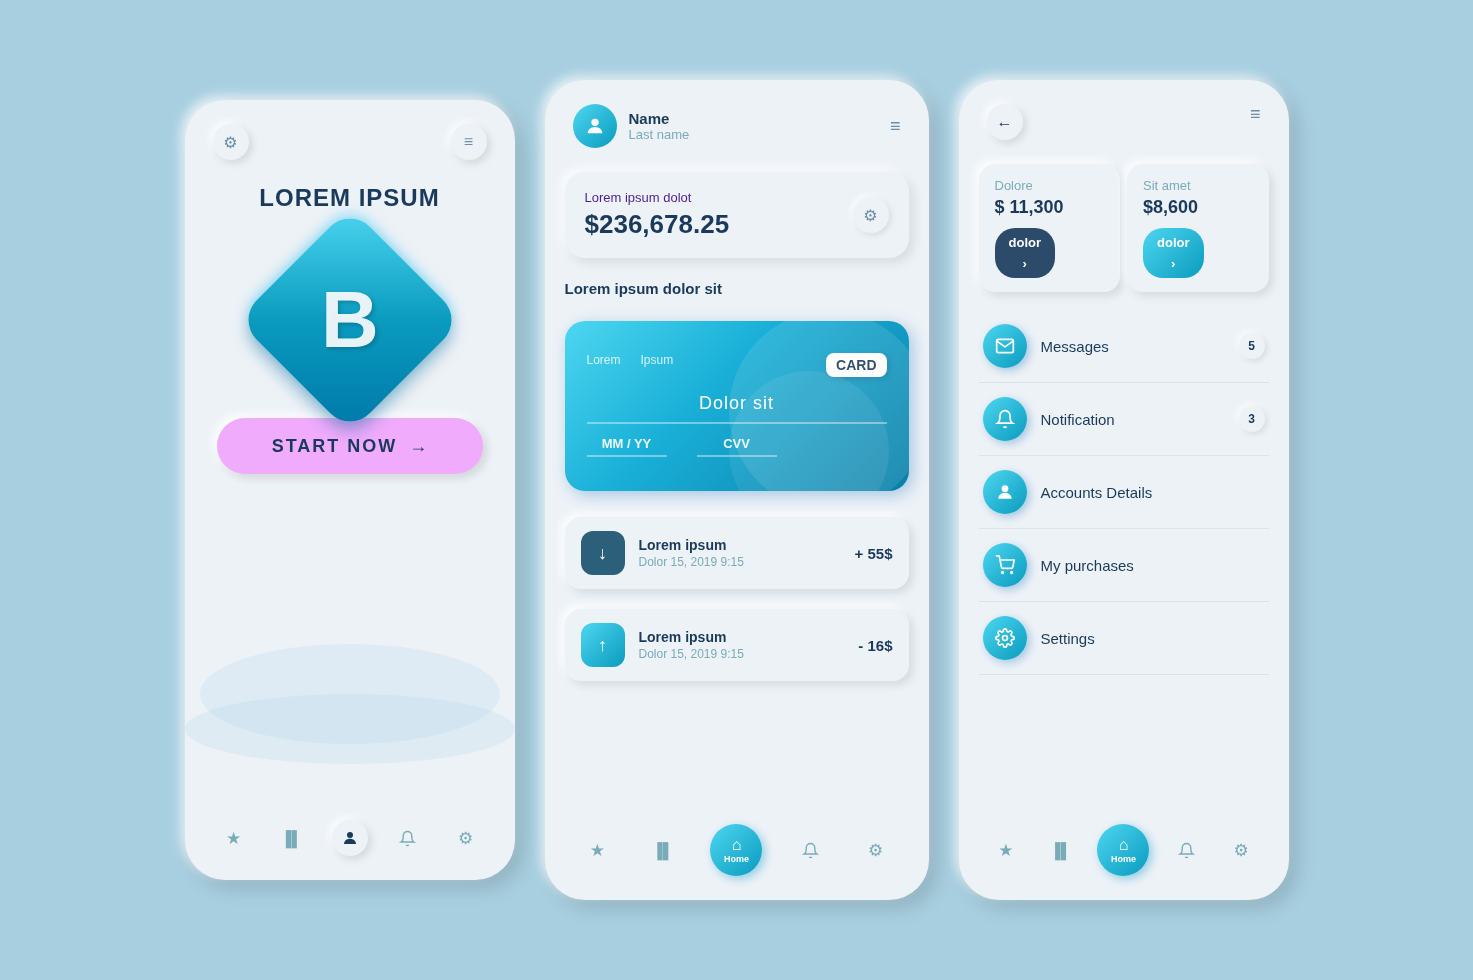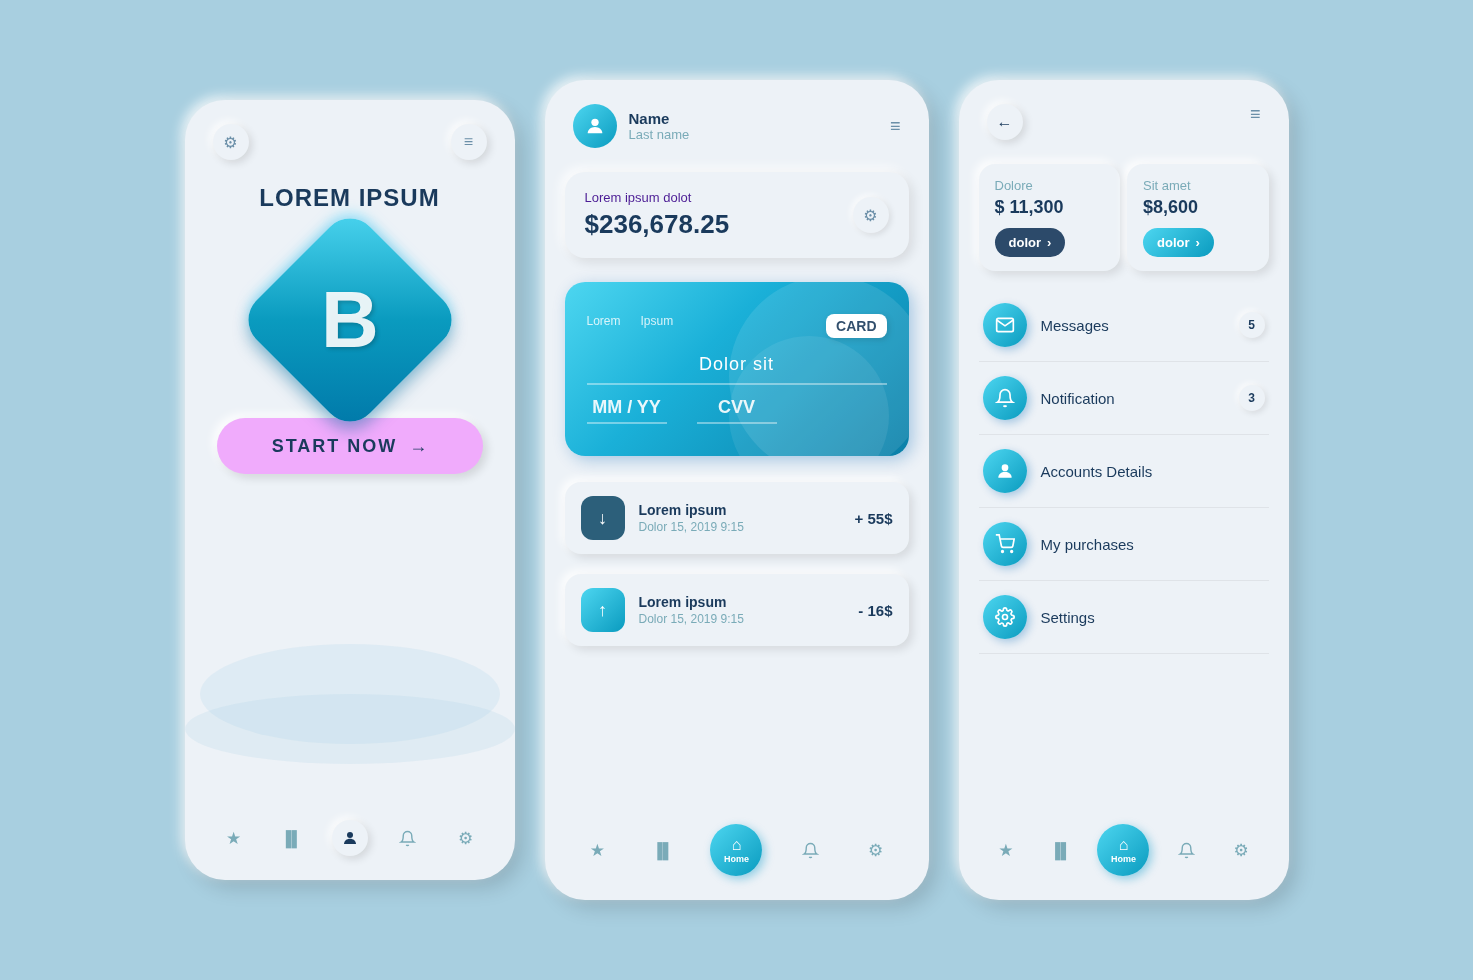--- a/index.html
+++ b/index.html
@@ -235,21 +235,21 @@
     .card-number-line {
       height: 2px;
       background: rgba(255,255,255,0.4);
       margin-bottom: 12px;
     }
     .card-bottom {
       display: flex; gap: 30px;
     }
     .card-field {
       color: rgba(255,255,255,0.9);
-      font-size: 18px;
+      font-size: 13px;
       font-weight: 600;
     }
     .card-field-line {
       width: 80px; height: 2px;
       background: rgba(255,255,255,0.4);
       margin-top: 4px;
     }
 
     .transaction {
       margin: 10px 20px;
@@ -307,20 +307,21 @@
     .stat-value { font-size: 18px; font-weight: 800; color: #1a3a5c; margin-bottom: 10px; }
     .stat-btn {
       border-radius: 20px;
       padding: 7px 14px;
       display: flex; align-items: center; gap: 6px;
       color: white;
       font-size: 13px;
       font-weight: 600;
       cursor: pointer;
       width: fit-content;
+      flex-direction: column;
     }
     .stat-btn.dark { background: #2c4a6a; }
     .stat-btn.light { background: linear-gradient(135deg, #4dd6f0, #0a9bbf); }
 
     .menu-list {
       margin: 10px 20px;
       display: flex;
       flex-direction: column;
       gap: 0;
     }
@@ -426,20 +427,21 @@
     </div>
 
     <div class="balance-card">
       <div>
         <div class="balance-label">Lorem ipsum dolot</div>
         <div class="balance-amount">$236,678.25</div>
       </div>
       <div class="gear-icon-btn">⚙</div>
     </div>
 
+    <div class="section-label">Lorem ipsum dolor sit</div>
 
     <div class="credit-card">
       <div class="card-wave"></div>
       <div class="card-wave2"></div>
       <div class="card-header">
         <div class="card-labels">
           <div>
             <div class="card-col-label">Lorem</div>
           </div>
           <div>

